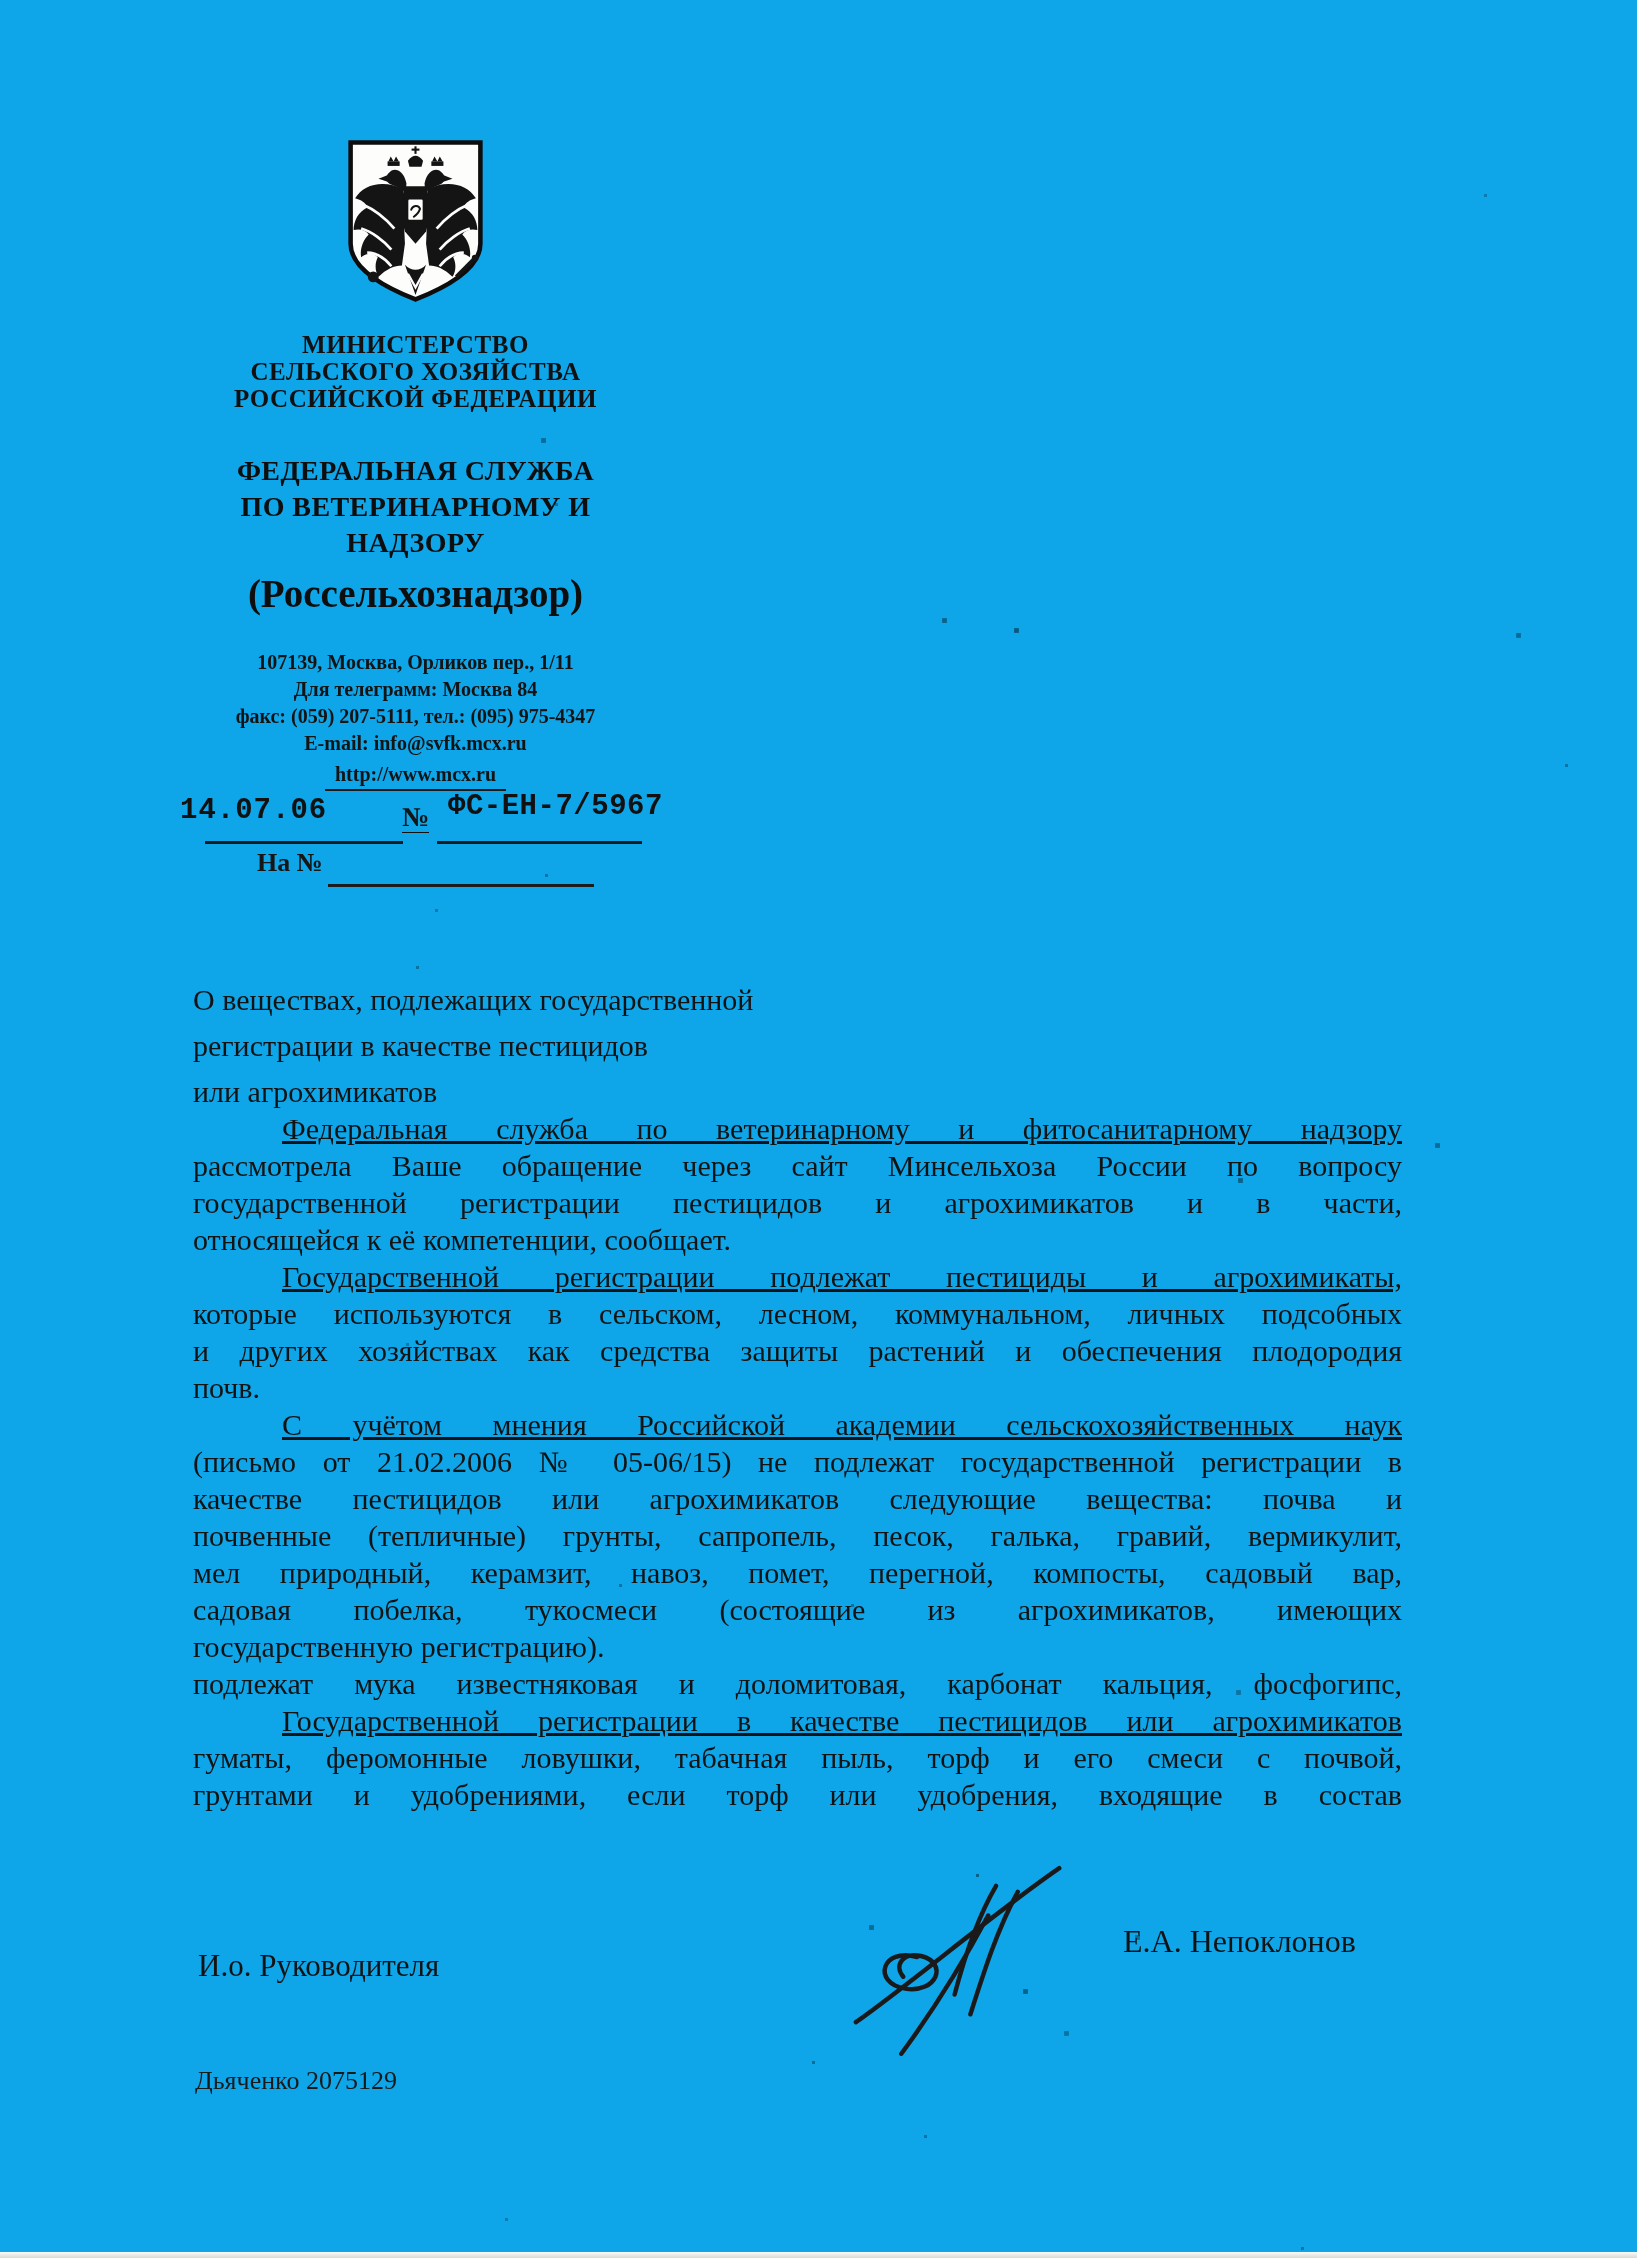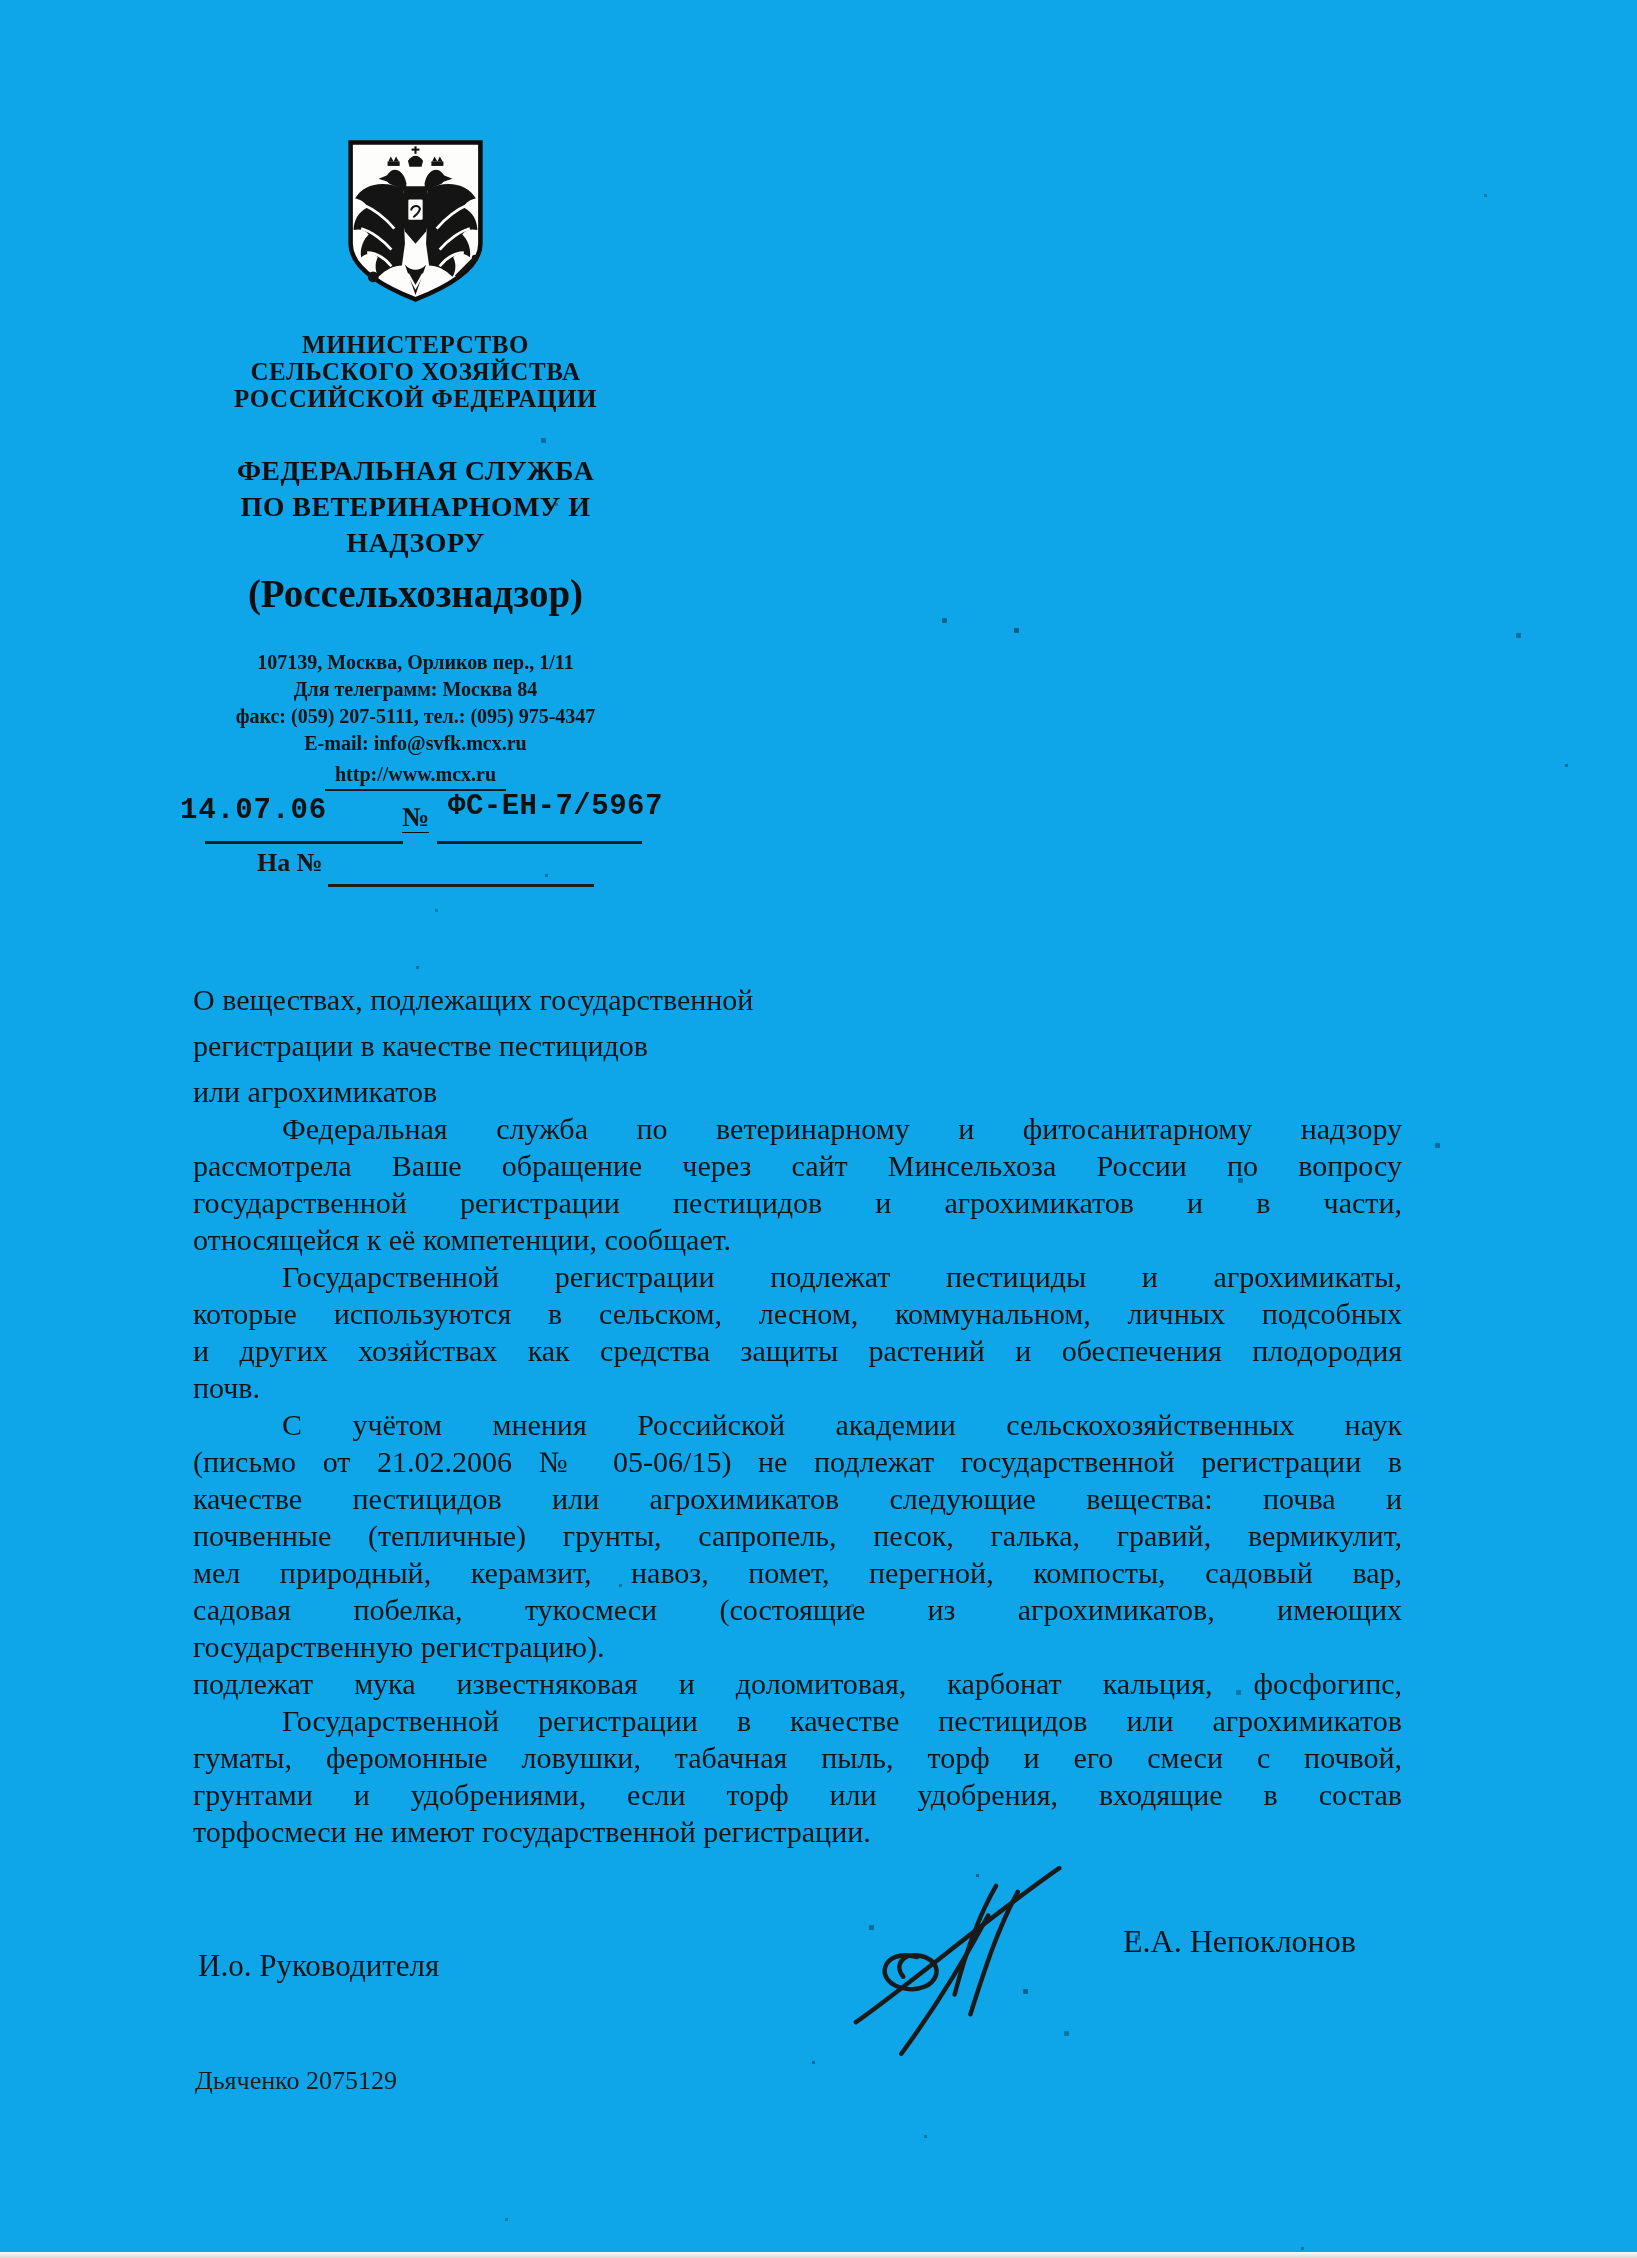--- a/index.html
+++ b/index.html
@@ -31,21 +31,21 @@
   .rule-number{left:437px;top:841px;width:205px;}
   .ref-reply{position:absolute;left:257px;top:848px;font-size:26px;font-weight:600;text-align:center;}
   .rule-reply{left:328px;top:884px;width:266px;}
   
   .subject{position:absolute;left:193px;top:977px;font-size:30px;line-height:46px;color:#131313;}
   
   .body-text{position:absolute;left:193px;top:1110px;width:1209px;font-size:30px;color:#131313;}
   .bl{line-height:37px;height:37px;overflow:hidden;white-space:nowrap;}
   .jl{text-align:justify;white-space:normal;}
   .jl::after{content:"";display:inline-block;width:100%;height:0;}
-  .ind{text-indent:89px;}
+  .ind{text-indent:89px;text-decoration:underline;}
   
   .sig-title{position:absolute;left:198px;top:1948px;font-size:31px;color:#131313;}
   .sig-name{position:absolute;left:1123px;top:1923px;font-size:32px;color:#131313;}
   .sig-mark{position:absolute;left:848px;top:1854px;width:232px;height:208px;}
   .executor{position:absolute;left:195px;top:2066px;font-size:26px;color:#1a1a1a;}
   
   .speckles{position:absolute;left:0;top:0;width:1px;height:1px;background:transparent;
     box-shadow:
       543px 440px 0 1.9px rgba(0,0,0,.35), 556px 504px 0 1px rgba(0,0,0,.3),
       1485px 195px 0 1px rgba(0,0,0,.25), 944px 620px 0 1.9px rgba(0,0,0,.4),
@@ -158,21 +158,20 @@
     <div class="bl jl">качестве пестицидов или агрохимикатов следующие вещества: почва и</div>
     <div class="bl jl">почвенные (тепличные) грунты, сапропель, песок, галька, гравий, вермикулит,</div>
     <div class="bl jl">мел природный, керамзит, навоз, помет, перегной, компосты, садовый вар,</div>
     <div class="bl jl">садовая побелка, тукосмеси (состоящие из агрохимикатов, имеющих</div>
     <div class="bl">государственную регистрацию).</div>
 
     <div class="bl jl">подлежат мука известняковая и доломитовая, карбонат кальция, фосфогипс,</div>
     <div class="bl jl ind">Государственной регистрации в качестве пестицидов или агрохимикатов</div>
     <div class="bl jl">гуматы, феромонные ловушки, табачная пыль, торф и его смеси с почвой,</div>
     <div class="bl jl">грунтами и удобрениями, если торф или удобрения, входящие в состав</div>
-    <div class="bl">торфосмеси не имеют государственной регистрации.</div>
   </div>
 
   <div class="sig-title">И.о. Руководителя</div>
 
   <svg class="sig-mark" viewBox="0 0 235 210" xmlns="http://www.w3.org/2000/svg">
     <g fill="none" stroke="#1a1a1a" stroke-width="4.5" stroke-linecap="round">
       <path d="M8,170 C62,132 150,58 214,14"></path>
       <path d="M70,104 C34,94 24,130 58,136 C90,141 102,110 74,103 C56,99 46,112 56,124"></path>
       <path d="M150,32 C130,66 118,104 108,142"></path>
       <path d="M172,38 C152,74 138,118 124,162"></path>

